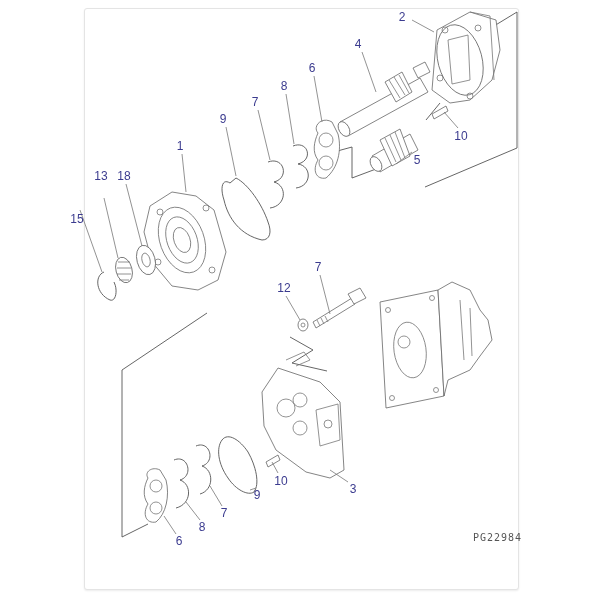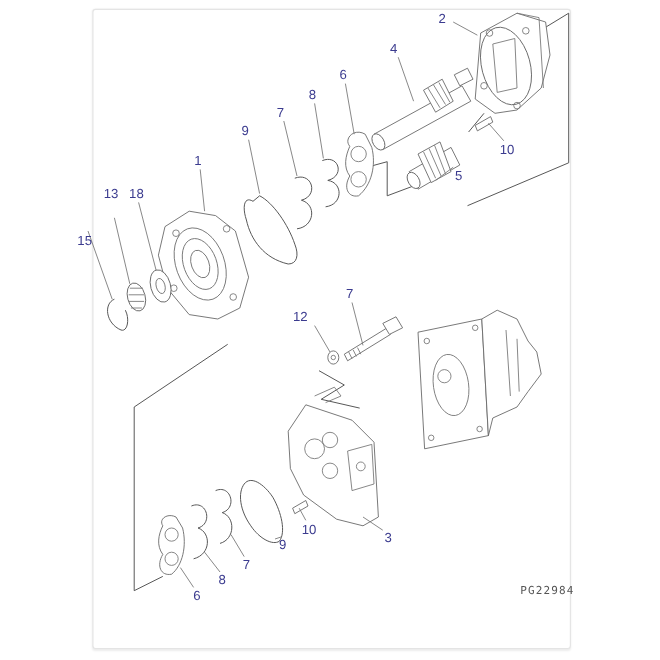--- a/index.html
+++ b/index.html
@@ -181,21 +181,21 @@
   <span class="lbl" style="left:284px;top:86px">8</span>
   <span class="lbl" style="left:255px;top:102px">7</span>
   <span class="lbl" style="left:223px;top:119px">9</span>
   <span class="lbl" style="left:180px;top:146px">1</span>
   <span class="lbl" style="left:124px;top:176px">18</span>
   <span class="lbl" style="left:101px;top:176px">13</span>
   <span class="lbl" style="left:77px;top:219px">15</span>
   <span class="lbl" style="left:461px;top:136px">10</span>
   <span class="lbl" style="left:417px;top:160px">5</span>
   <span class="lbl" style="left:318px;top:267px">7</span>
-  <span class="lbl" style="left:273px;top:288px">12</span>
+  <span class="lbl" style="left:284px;top:288px">12</span>
   <span class="lbl" style="left:353px;top:489px">3</span>
   <span class="lbl" style="left:281px;top:481px">10</span>
   <span class="lbl" style="left:257px;top:495px">9</span>
   <span class="lbl" style="left:224px;top:513px">7</span>
   <span class="lbl" style="left:202px;top:527px">8</span>
   <span class="lbl" style="left:179px;top:541px">6</span>
 </div>
 
 <span class="code">PG22984</span>
 

